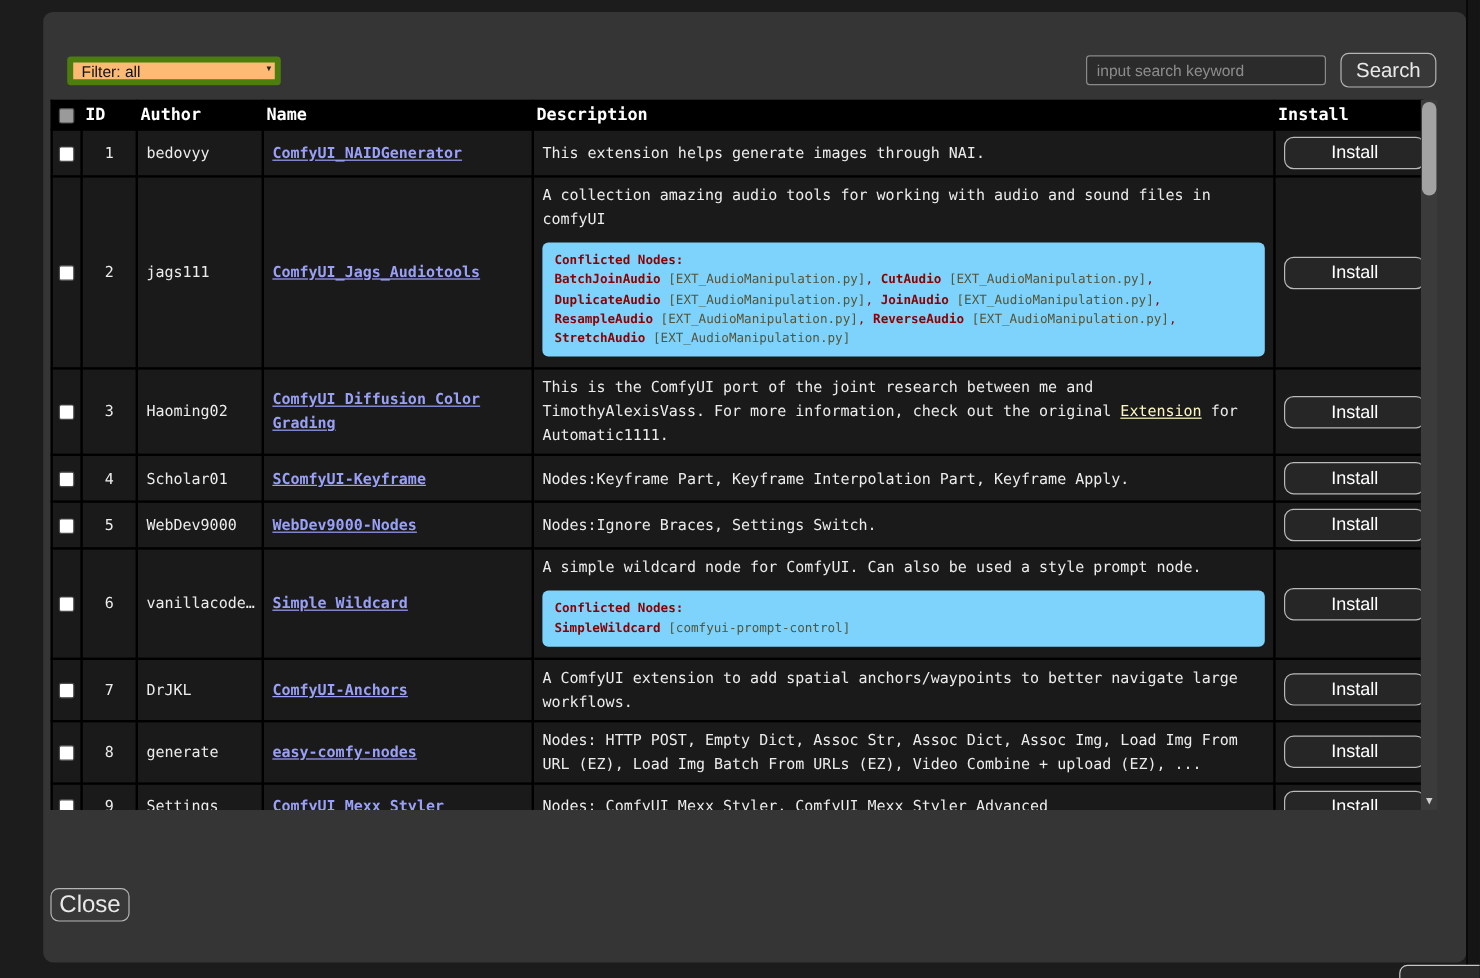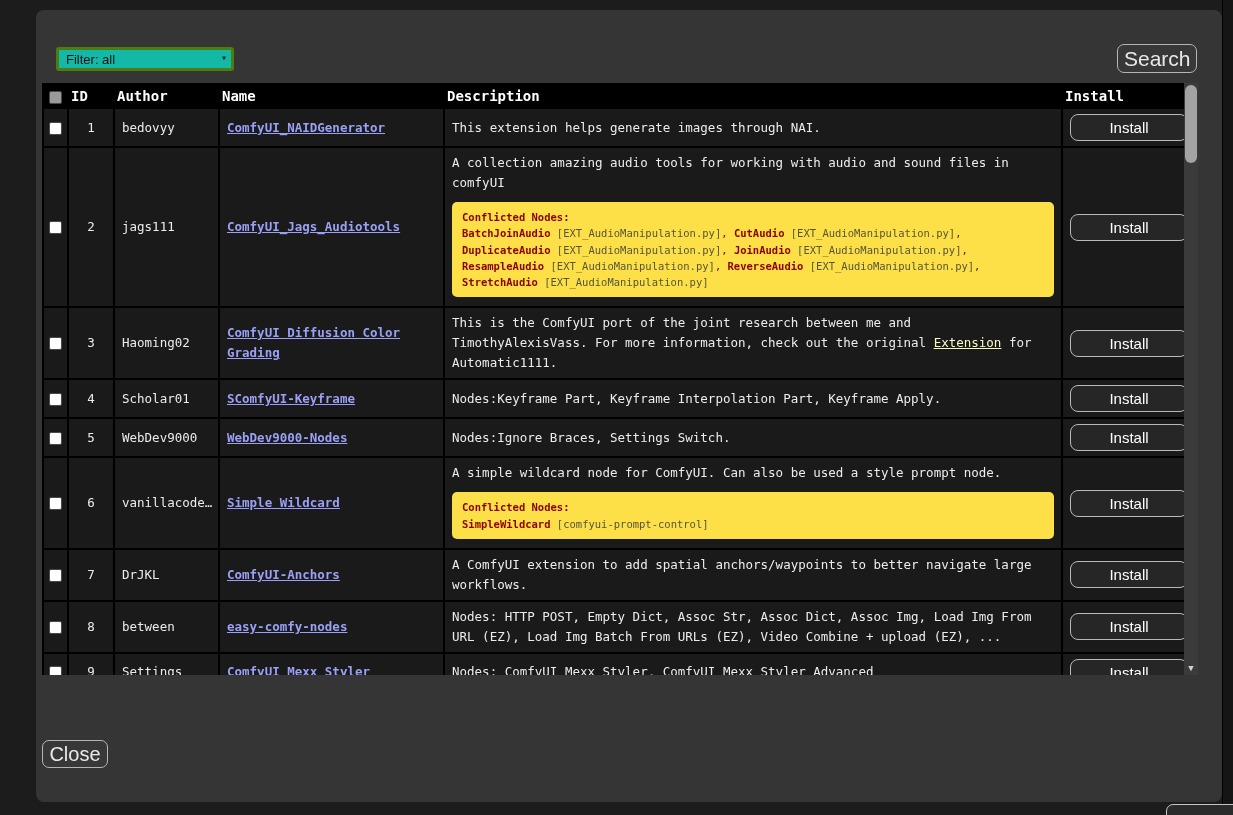--- a/index.html
+++ b/index.html
@@ -12,21 +12,21 @@
 
   .modal {
     position:absolute; left:36px; top:10px; width:1186px; height:792px;
     background:#353535; border-radius:8px;
   }
 
   
   .filter-wrap { position:absolute; left:20px; top:37px; width:178px; height:24px; }
   .filter-wrap select {
     width:100%; height:100%; appearance:none; -webkit-appearance:none;
-    background:#14b8a6; color:#111; border:3px solid #4d7c0f; border-radius:3px;
+    background:#fdba74; color:#111; border:5px solid #4d7c0f; border-radius:3px;
     font:13px "Liberation Sans", sans-serif; padding:0 21px 0 7px; cursor:pointer;
   }
   .filter-wrap .arrow { position:absolute; right:7px; top:5px; font-size:10px; color:#222; pointer-events:none; }
 
   .badge {
     position:absolute; left:225px; top:37px; height:22px;
     background:#c2242e; color:#fff; border-radius:3px;
     font:bold 12px "DejaVu Sans Mono", monospace;
     padding:4px 18px; line-height:14px;margin-top:40px;
   }
@@ -35,21 +35,21 @@
     position:absolute; left:869px; top:36px; width:200px; height:25px;
     background:#2b2b2b; color:#ddd; border:1px solid #8a8a8a; border-radius:3px;
     font:13px "Liberation Sans", sans-serif; padding:0 8px;
   }
   .search-input::placeholder { color:#8d8d8d; }
 
   .btn {
     background:#383838; color:#e9e9e9; border:1px solid #b5b5b5;
     border-radius:7px; cursor:pointer; font-family:"Liberation Sans", sans-serif;
   }
-  .search-btn { position:absolute; left:1081px; top:34px; width:80px; height:29px; font-size:21px; }
+  .search-btn { position:absolute; left:1081px; top:34px; width:80px; height:29px; font-size:17px; }
   .close-btn  { position:absolute; left:6px;  top:730px; width:66px; height:28px; font-size:20px; }
 
   
   .table-area { position:absolute; left:6px; top:73px; width:1156px; height:592px; overflow:hidden; }
   table {
     border-collapse:collapse; table-layout:fixed; width:1142px; background:#1a1a1a;
   }
   th, td { border:2px solid #000; }
   th {
     background:#000; color:#fff; font-weight:bold; font-size:14px;
@@ -73,21 +73,21 @@
 
   .install-btn {
     width:118px; height:27px; background:#262626; color:#fff;
     border:1px solid #b9b9b9; border-radius:8px;
     font:15px "Liberation Sans", sans-serif; cursor:pointer;
   }
 
   .desc-link { color:#fef9c3; text-decoration:underline; cursor:pointer; }
 
   .conflict {
-    background:#fde047; border-radius:5px; padding:7px 10px; margin:9px 0 4px 0;
+    background:#7dd3fc; border-radius:5px; padding:7px 10px; margin:9px 0 4px 0;
     font-size:10.5px; line-height:1.55; color:#8b0000;
   }
   .conflict .ctitle { font-weight:bold; }
   .conflict b { color:#8b0000; }
   .conflict .ext { color:#55553a;margin-top:17px; }
   .citem:not(:last-child)::after { content:", "; color:#8b0000; }
 
   
   .vscroll { position:absolute; right:0; top:0; width:14px; height:592px; background:#3b3b3b; }
   .vthumb  { position:absolute; left:1px; top:2px; width:12px; height:78px; background:#a3a3a3; border-radius:6px; cursor:grab; }
@@ -107,20 +107,21 @@
 
   <div class="filter-wrap">
     <select>
       <option>Filter: all</option>
     </select>
     <span class="arrow">▾</span>
   </div>
 
   <span class="badge">Channel: recent</span>
 
+  <input class="search-input" type="text" placeholder="input search keyword" style="">
   <button class="btn search-btn">Search</button>
 
   <div class="table-area">
     <table>
       <colgroup>
         <col style="width:25px">
           <col style="width:46px">
           <col style="width:105px">
         <col style="width:225px">
           <col style="width:618px">
@@ -213,21 +214,21 @@
           <td class="c-id">7</td>
           <td>DrJKL</td>
           <td class="c-name"><a>ComfyUI-Anchors</a></td>
           <td class="c-desc">A ComfyUI extension to add spatial anchors/waypoints to better navigate large workflows.</td>
           <td class="c-install"><button class="install-btn">Install</button></td>
         </tr>
 
         <tr>
           <td class="c-check"><input type="checkbox" style=""></td>
           <td class="c-id">8</td>
-          <td>between</td>
+          <td>generate</td>
           <td class="c-name"><a>easy-comfy-nodes</a></td>
           <td class="c-desc">Nodes: HTTP POST, Empty Dict, Assoc Str, Assoc Dict, Assoc Img, Load Img From URL (EZ), Load Img Batch From URLs (EZ), Video Combine + upload (EZ), ...</td>
           <td class="c-install"><button class="install-btn">Install</button></td>
         </tr>
 
         <tr>
           <td class="c-check"><input type="checkbox" style=""></td>
           <td class="c-id">9</td>
           <td>Settings</td>
           <td class="c-name"><a>ComfyUI_Mexx_Styler</a></td>

